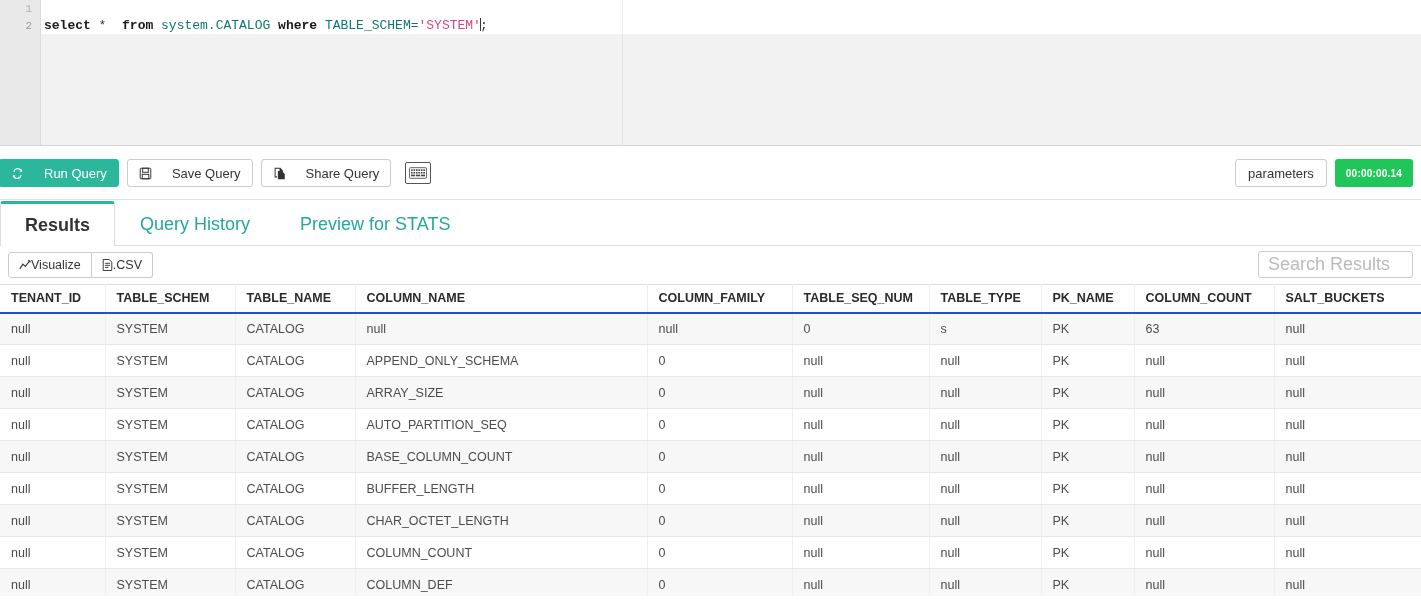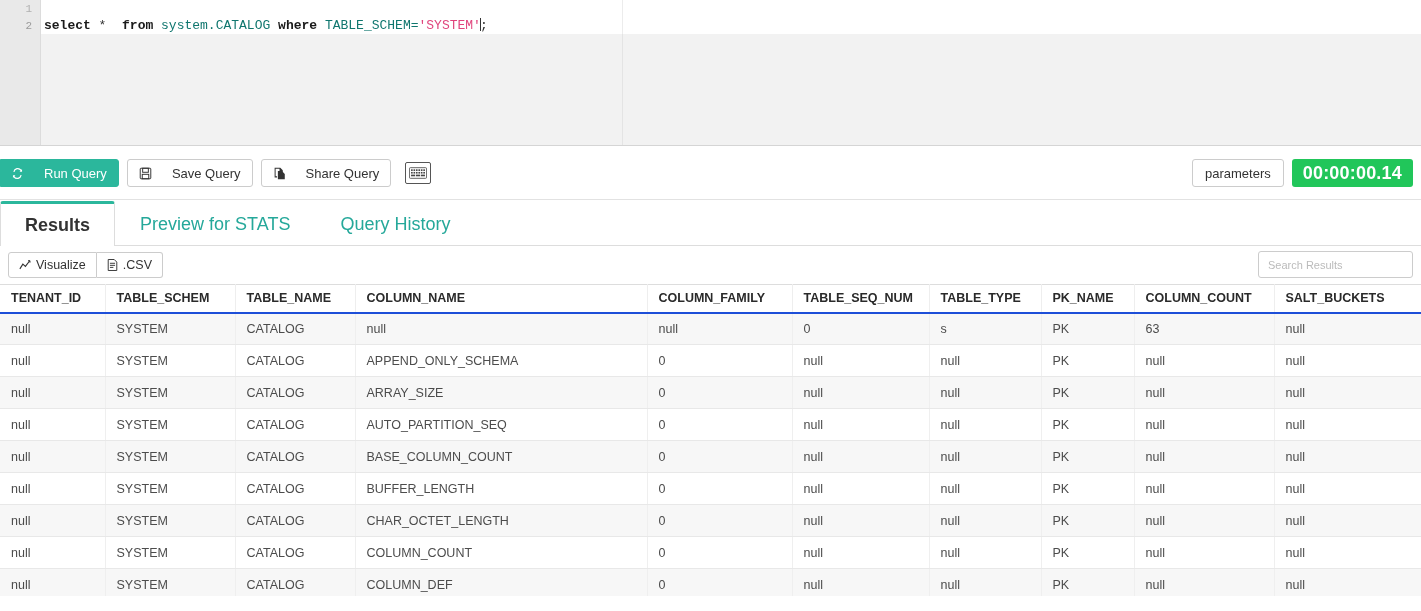--- a/index.html
+++ b/index.html
@@ -144,21 +144,21 @@
     display: inline-flex; align-items: center;
     cursor: pointer;
   }
   .timer {
     margin-left: 8px;
     height: 28px;
     padding: 0 11px;
     background: #21c65a;
     color: #ffffff;
     font-weight: bold;
-    font-size: 18px;
+    font-size: 10px;
     border-radius: 3px;
     display: inline-flex; align-items: center;
     letter-spacing: 0.2px;
   }
 
   
   .tabs {
     position: relative;
     height: 46px;
     background: #ffffff;
@@ -195,39 +195,39 @@
   .res-bar {
     position: relative;
     height: 38px;
     background: #ffffff;
   }
   .res-left {
     position: absolute; left: 8px; top: 6px;
     display: flex;
   }
   .sbtn {
-    display: inline-flex; align-items: center; gap: 5px;
+    display: inline-flex; align-items: center; 
     height: 26px;
     padding: 0 10px;
     font-size: 12.5px;
     color: #333;
     background: #ffffff;
     border: 1px solid #cccccc;
     cursor: pointer;
   }
   .sbtn:first-child { border-radius: 3px 0 0 3px; }
   .sbtn:last-child { border-radius: 0 3px 3px 0; border-left: none; }
   .search-input {
     position: absolute;
     right: 8px; top: 5px;
     width: 155px; height: 27px;
     border: 1px solid #cccccc;
     border-radius: 3px;
     padding: 0 9px;
-    font-size: 11px;
+    font-size: 18px;
     color: #555;
     font-family: "Liberation Sans", sans-serif;
     outline: none;
     background: #fff;
   }
   .search-input::placeholder { color: #bbbbbb; }
 
   
   .table-scroll {
     position: relative;
@@ -341,24 +341,24 @@
     <button class="param-btn">parameters</button>
     <span class="timer">00:00:00.14</span>
   </div>
 </div>
 
 <div class="tabs">
   <div class="tab active">
     <span>Results</span>
   </div>
   <div class="tab">
+    <span>Query History</span>
+  </div>
+  <div class="tab">
     <span>Preview for STATS</span>
-  </div>
-  <div class="tab">
-    <span>Query History</span>
   </div>
 </div>
 
 <div class="res-bar">
   <div class="res-left">
     <button class="sbtn">
       <span>
         <svg width="12" height="12" viewBox="0 0 14 14" fill="none" stroke="#333" stroke-width="1.3">
           <path d="M1 11.5L4.5 6l3 2.6L12.5 2"></path>
           <path d="M10.5 2h2.3v2.3" stroke-width="1.1"></path>

